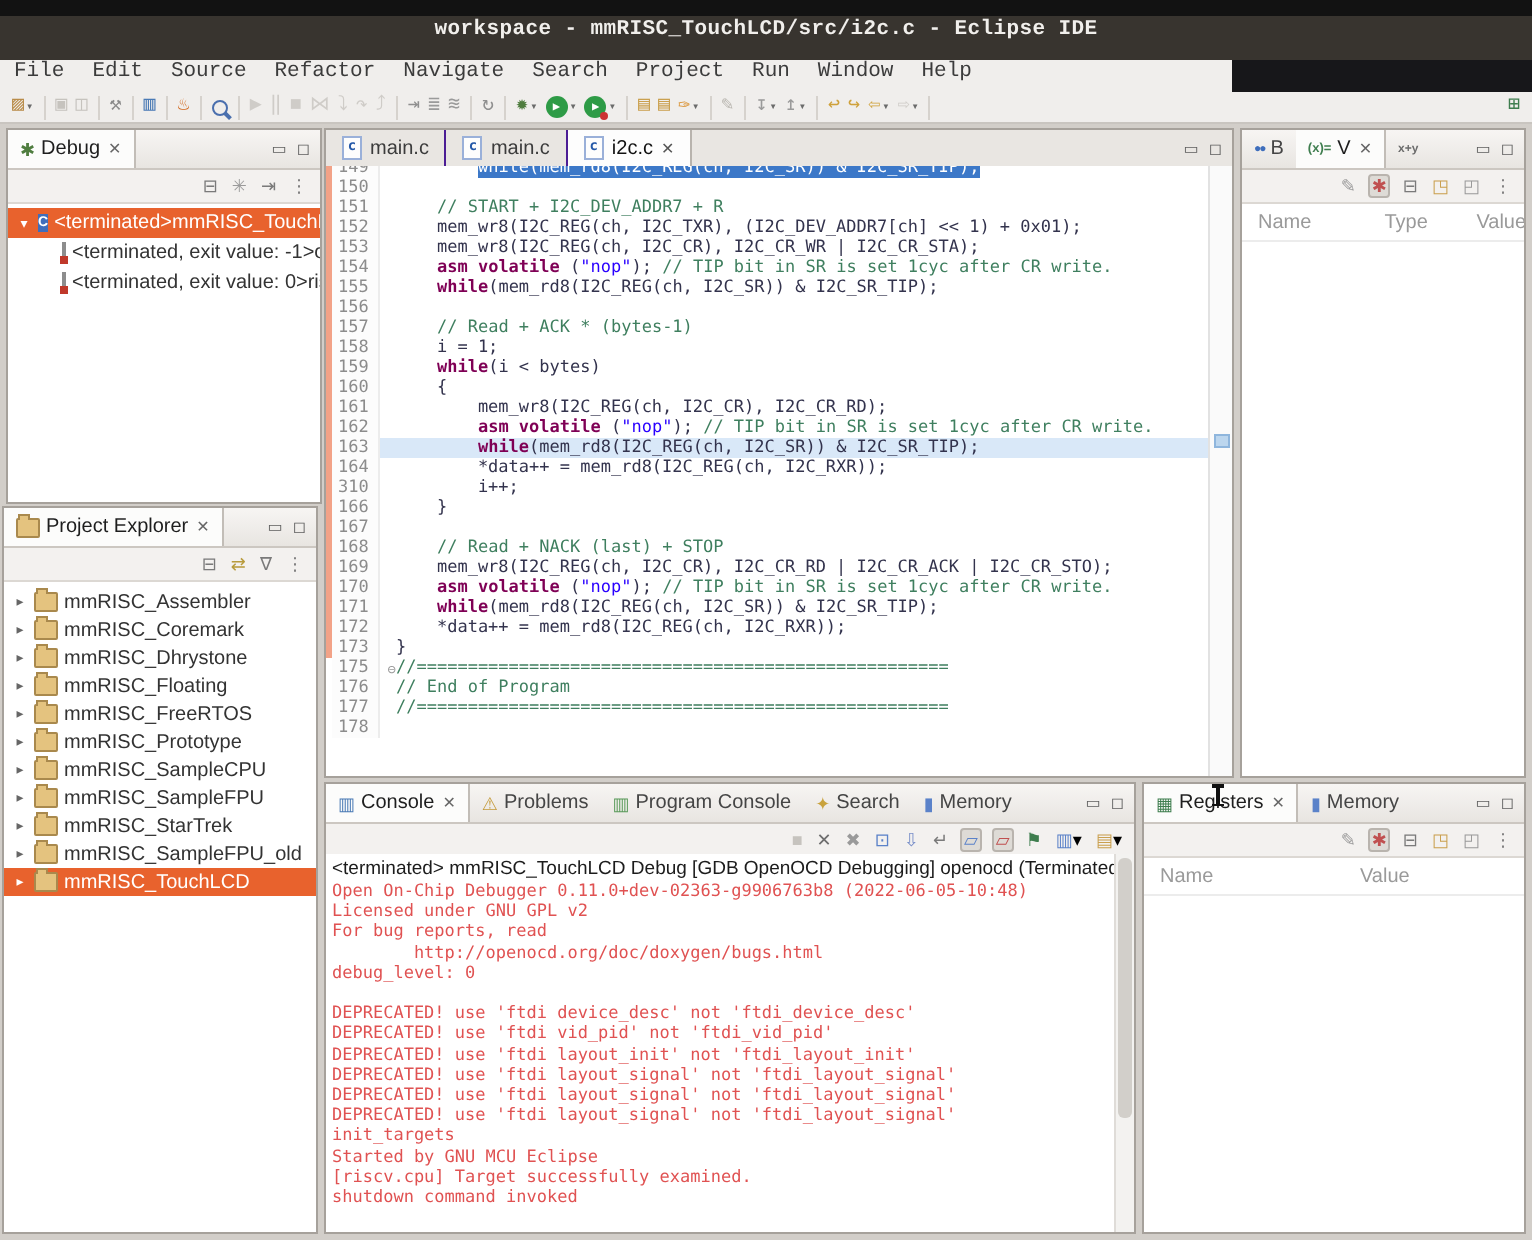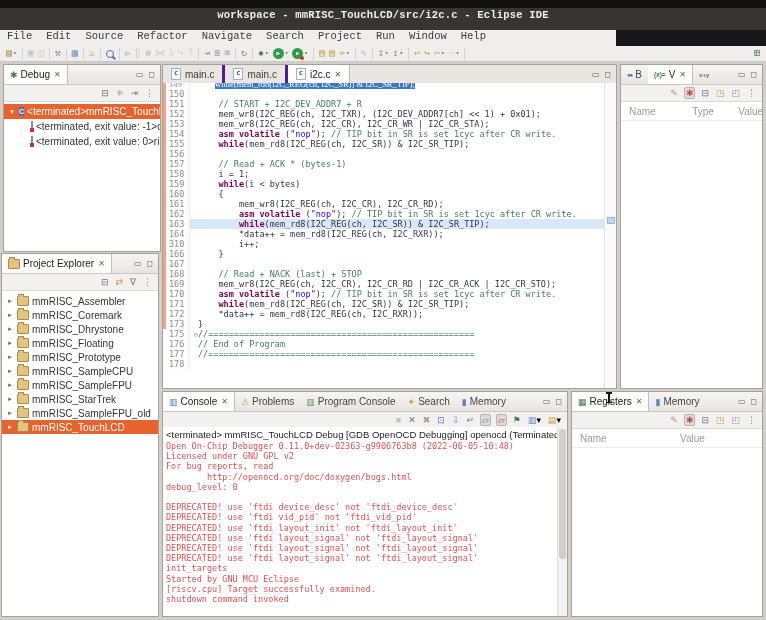--- a/index.html
+++ b/index.html
@@ -67,21 +67,21 @@
   .drow.sel{background:#e8622d;color:#fff;}
   .drow.sel .exp{color:#fff;}
   .prow{height:14px;display:flex;align-items:center;gap:3px;font-size:10px;color:#333;
     white-space:nowrap;overflow:hidden;padding-left:4px;}
   .prow .exp{width:8px;font-size:7px;color:#666;text-align:center;flex:0 0 auto;}
   .prow.sel{background:#e8622d;color:#fff;}
   .prow.sel .exp{color:#fff;}
   
   .etabs{height:18px;background:#e9e6e2;border-bottom:1px solid #b8b3ad;display:flex;align-items:stretch;}
   .etab{display:flex;align-items:center;gap:4px;padding:0 8px;font-size:10px;color:#3c3c3c;
-    border-right:3px solid #4c1d95;}
+    border-right:1px solid #4c1d95;}
   .etab.active{background:#fdfdfd;border-right:1px solid #b8b3ad;color:#111;}
   .etab .x{font-size:8px;color:#555;}
   .ebody{position:absolute;left:0;top:18px;right:0;bottom:0;background:#fff;
     font:8.5px "DejaVu Sans Mono",monospace;}
   .cl{display:flex;height:10px;line-height:10px;}
   .cl.partial{height:6px;overflow:hidden;}
   .cl.partial .inner{margin-top:-4px;}
   .diffm{width:3px;flex:0 0 auto;}
   .cl.diff .diffm{background:#f2a287;}
   .ln{width:20px;flex:0 0 auto;color:#8c8c8c;background:#fcfcfc;padding-left:3px;
@@ -338,20 +338,25 @@
         <span>mmRISC_Dhrystone</span>
       </div>
       <div class="prow">
         <span class="exp">▸</span>
         <span class="ticon i-folder"></span>
         <span>mmRISC_Floating</span>
       </div>
       <div class="prow">
         <span class="exp">▸</span>
         <span class="ticon i-folder"></span>
+        <span>mmRISC_FreeRTOS</span>
+      </div>
+      <div class="prow">
+        <span class="exp">▸</span>
+        <span class="ticon i-folder"></span>
         <span>mmRISC_Prototype</span>
       </div>
       <div class="prow">
         <span class="exp">▸</span>
         <span class="ticon i-folder"></span>
         <span>mmRISC_SampleCPU</span>
       </div>
       <div class="prow">
         <span class="exp">▸</span>
         <span class="ticon i-folder"></span>
@@ -390,21 +395,21 @@
         <span>i2c.c</span>
         <span class="x">✕</span>
       </div>
       <div class="minmax">
         <span>▭</span>
         <span>◻</span>
       </div>
     </div>
   <div class="ebody" id="editor-body">
       <div class="cl diff partial">
-        <div class="inner cl diff" style="display: flex; font-family: Liberation Serif, serif;">
+        <div class="inner cl diff" style="display: flex;">
           <span class="diffm"></span>
           <span class="ln">149</span>
           <span class="cw"><span class="tk-d">        </span><span class="tk-sel">while(mem_rd8(I2C_REG(ch, I2C_SR)) &amp; I2C_SR_TIP);</span></span>
         </div>
       </div>
       <div class="cl diff">
         <span class="diffm"></span>
         <span class="ln">150</span>
         <span class="cw"></span>
       </div>

